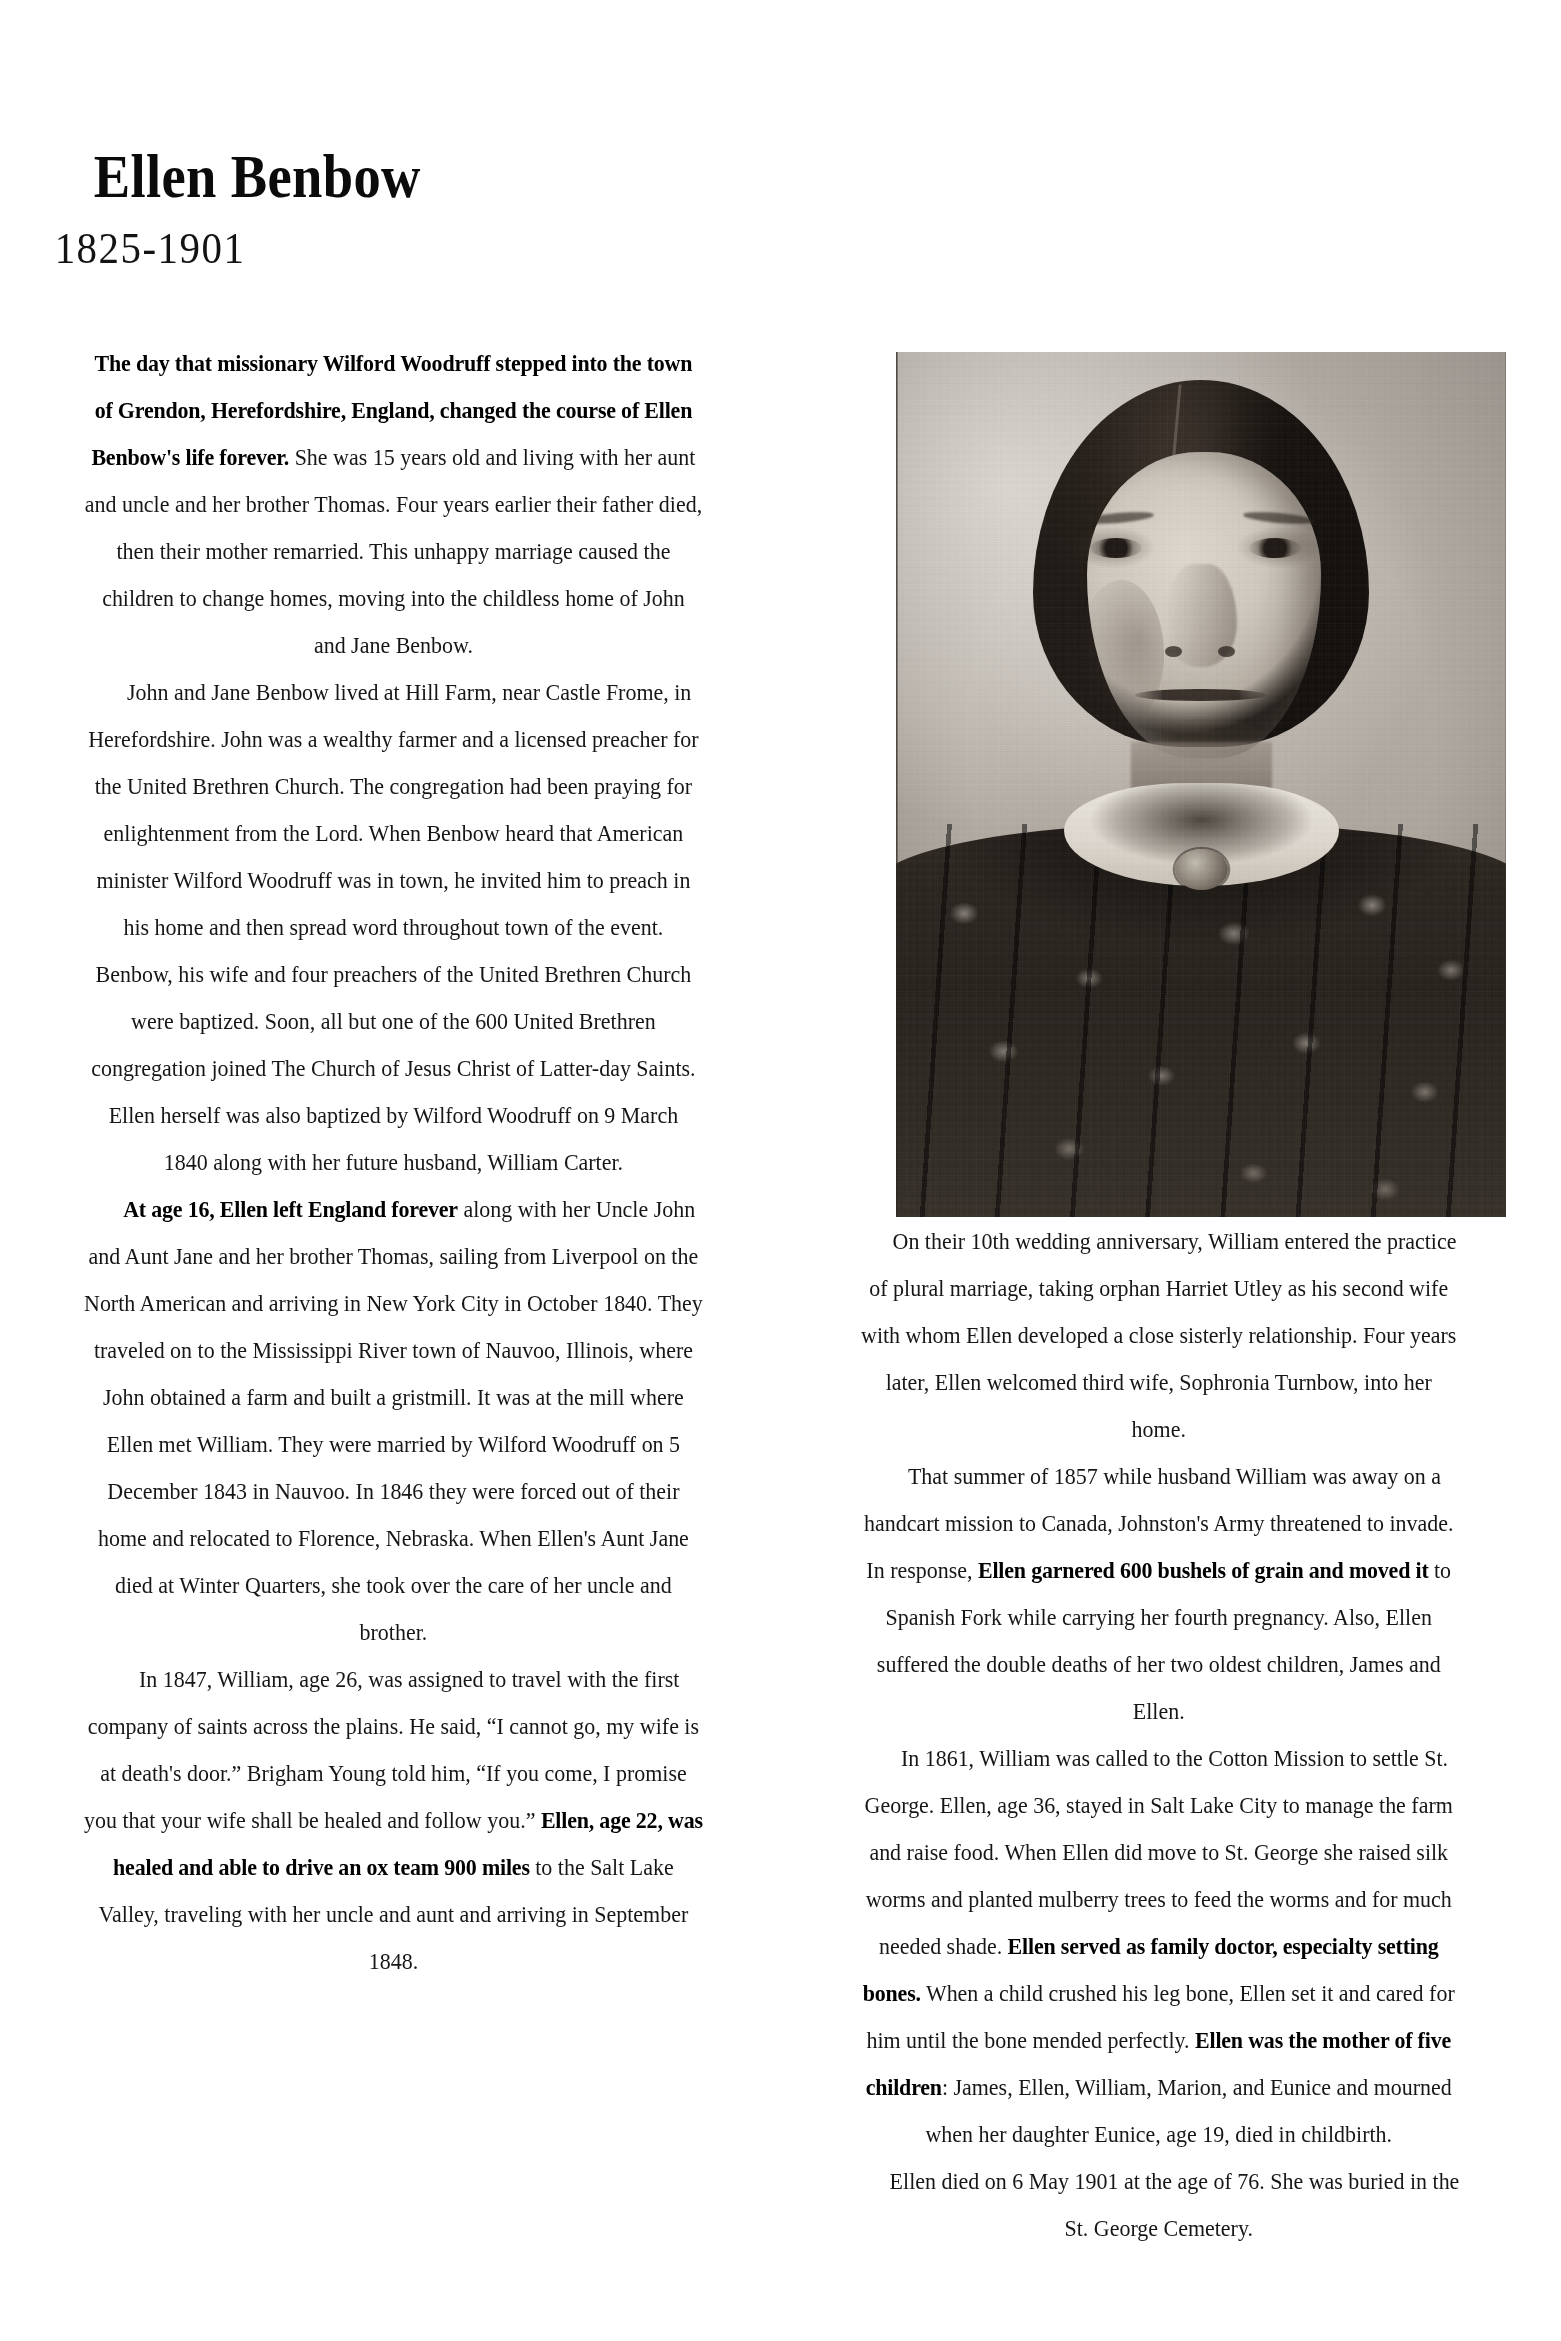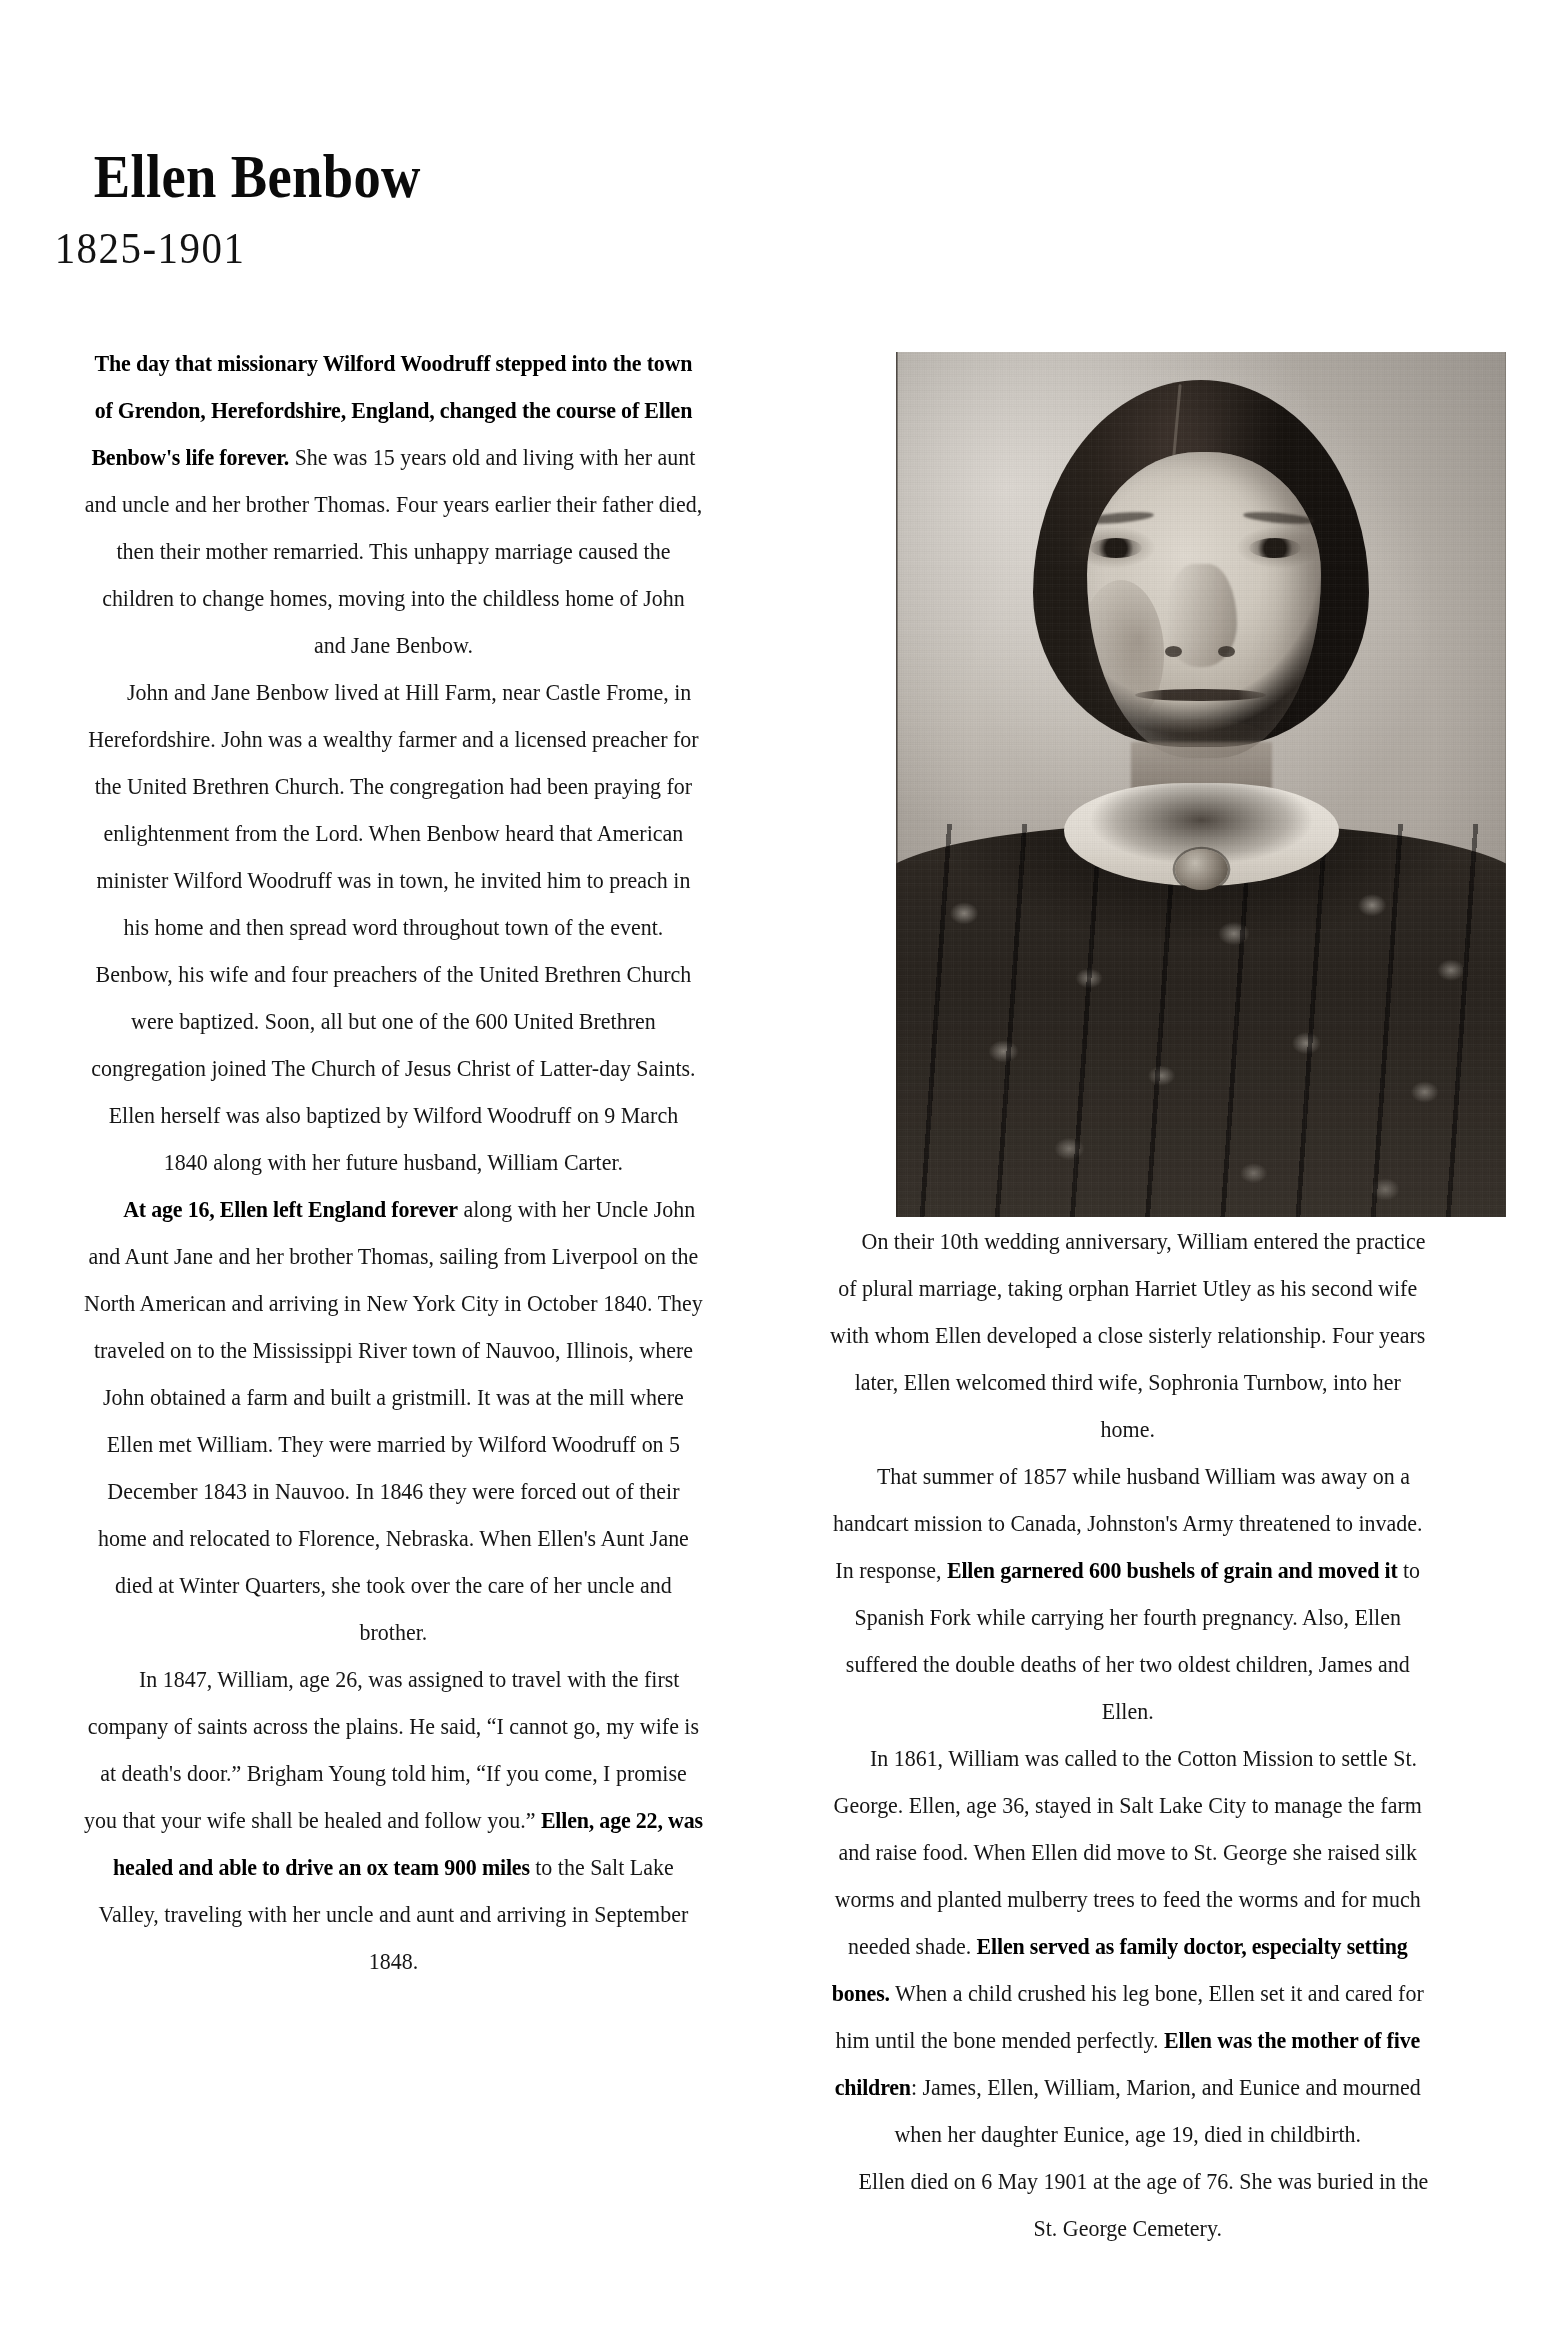--- a/index.html
+++ b/index.html
@@ -50,21 +50,21 @@
     transform-origin: center top;
     letter-spacing: 1.6px;
   }
 
   
   .col {
     position: absolute;
     top: 340px;
   }
   .col-left  { left: 84px;  width: 648px; }
-  .col-right { left: 825px; width: 634px; }
+  .col-right { left: 856px; width: 634px; }
 
   .body-text {
     font-size: 23px;
     line-height: 47px;
     text-align: center;
     color: #161616;
     -webkit-font-smoothing: antialiased;
   }
   .body-text p {
     margin: 0;

